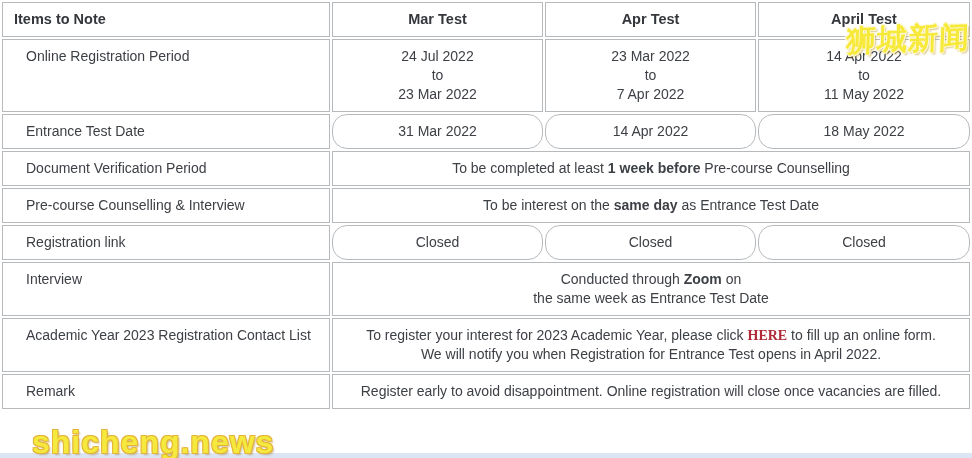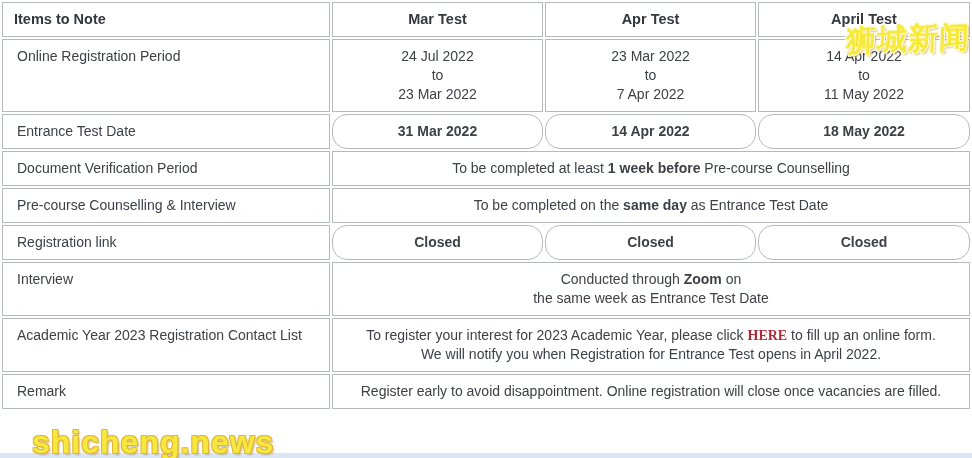--- a/index.html
+++ b/index.html
@@ -37,24 +37,24 @@
     font-weight: bold;
     font-size: 14.5px;
     color: #34373b;
     text-align: center;
   }
   th.items-head { text-align: left; padding-left: 11px; }
 
   td.label-cell {
     text-align: left;
     vertical-align: top;
-    padding-left: 14px;
+    padding-left: 23px;
   }
   td.center { text-align: center; }
-  .bold { font-weight: bold; border-radius: 15px; }
+  .bold { font-weight: normal; border-radius: 15px; }
 
   .bottom-strip {
     position: absolute;
     left: 0; bottom: 0;
     width: 972px; height: 5px;
     background: #dbe5f3;
   }
 
   .wm-top {
     position: absolute;
@@ -134,21 +134,21 @@
       <td class="center bold">18 May 2022</td>
     </tr>
 
     <tr>
       <td class="label-cell">Document Verification Period</td>
       <td class="center" colspan="3"><span>To be completed at least </span><span style="font-weight: bold;">1 week before</span><span> Pre-course Counselling</span></td>
     </tr>
 
     <tr>
       <td class="label-cell">Pre-course Counselling &amp; Interview</td>
-      <td class="center" colspan="3"><span>To be completed on the </span><span style="font-weight: bold;">same day</span><span> as Entrance Test Date</span></td>
+      <td class="center" colspan="3"><span>To be interest on the </span><span style="font-weight: bold;">same day</span><span> as Entrance Test Date</span></td>
     </tr>
 
     <tr>
       <td class="label-cell">Registration link</td>
       <td class="center bold">Closed</td>
       <td class="center bold">Closed</td>
       <td class="center bold">Closed</td>
     </tr>
 
     <tr>

